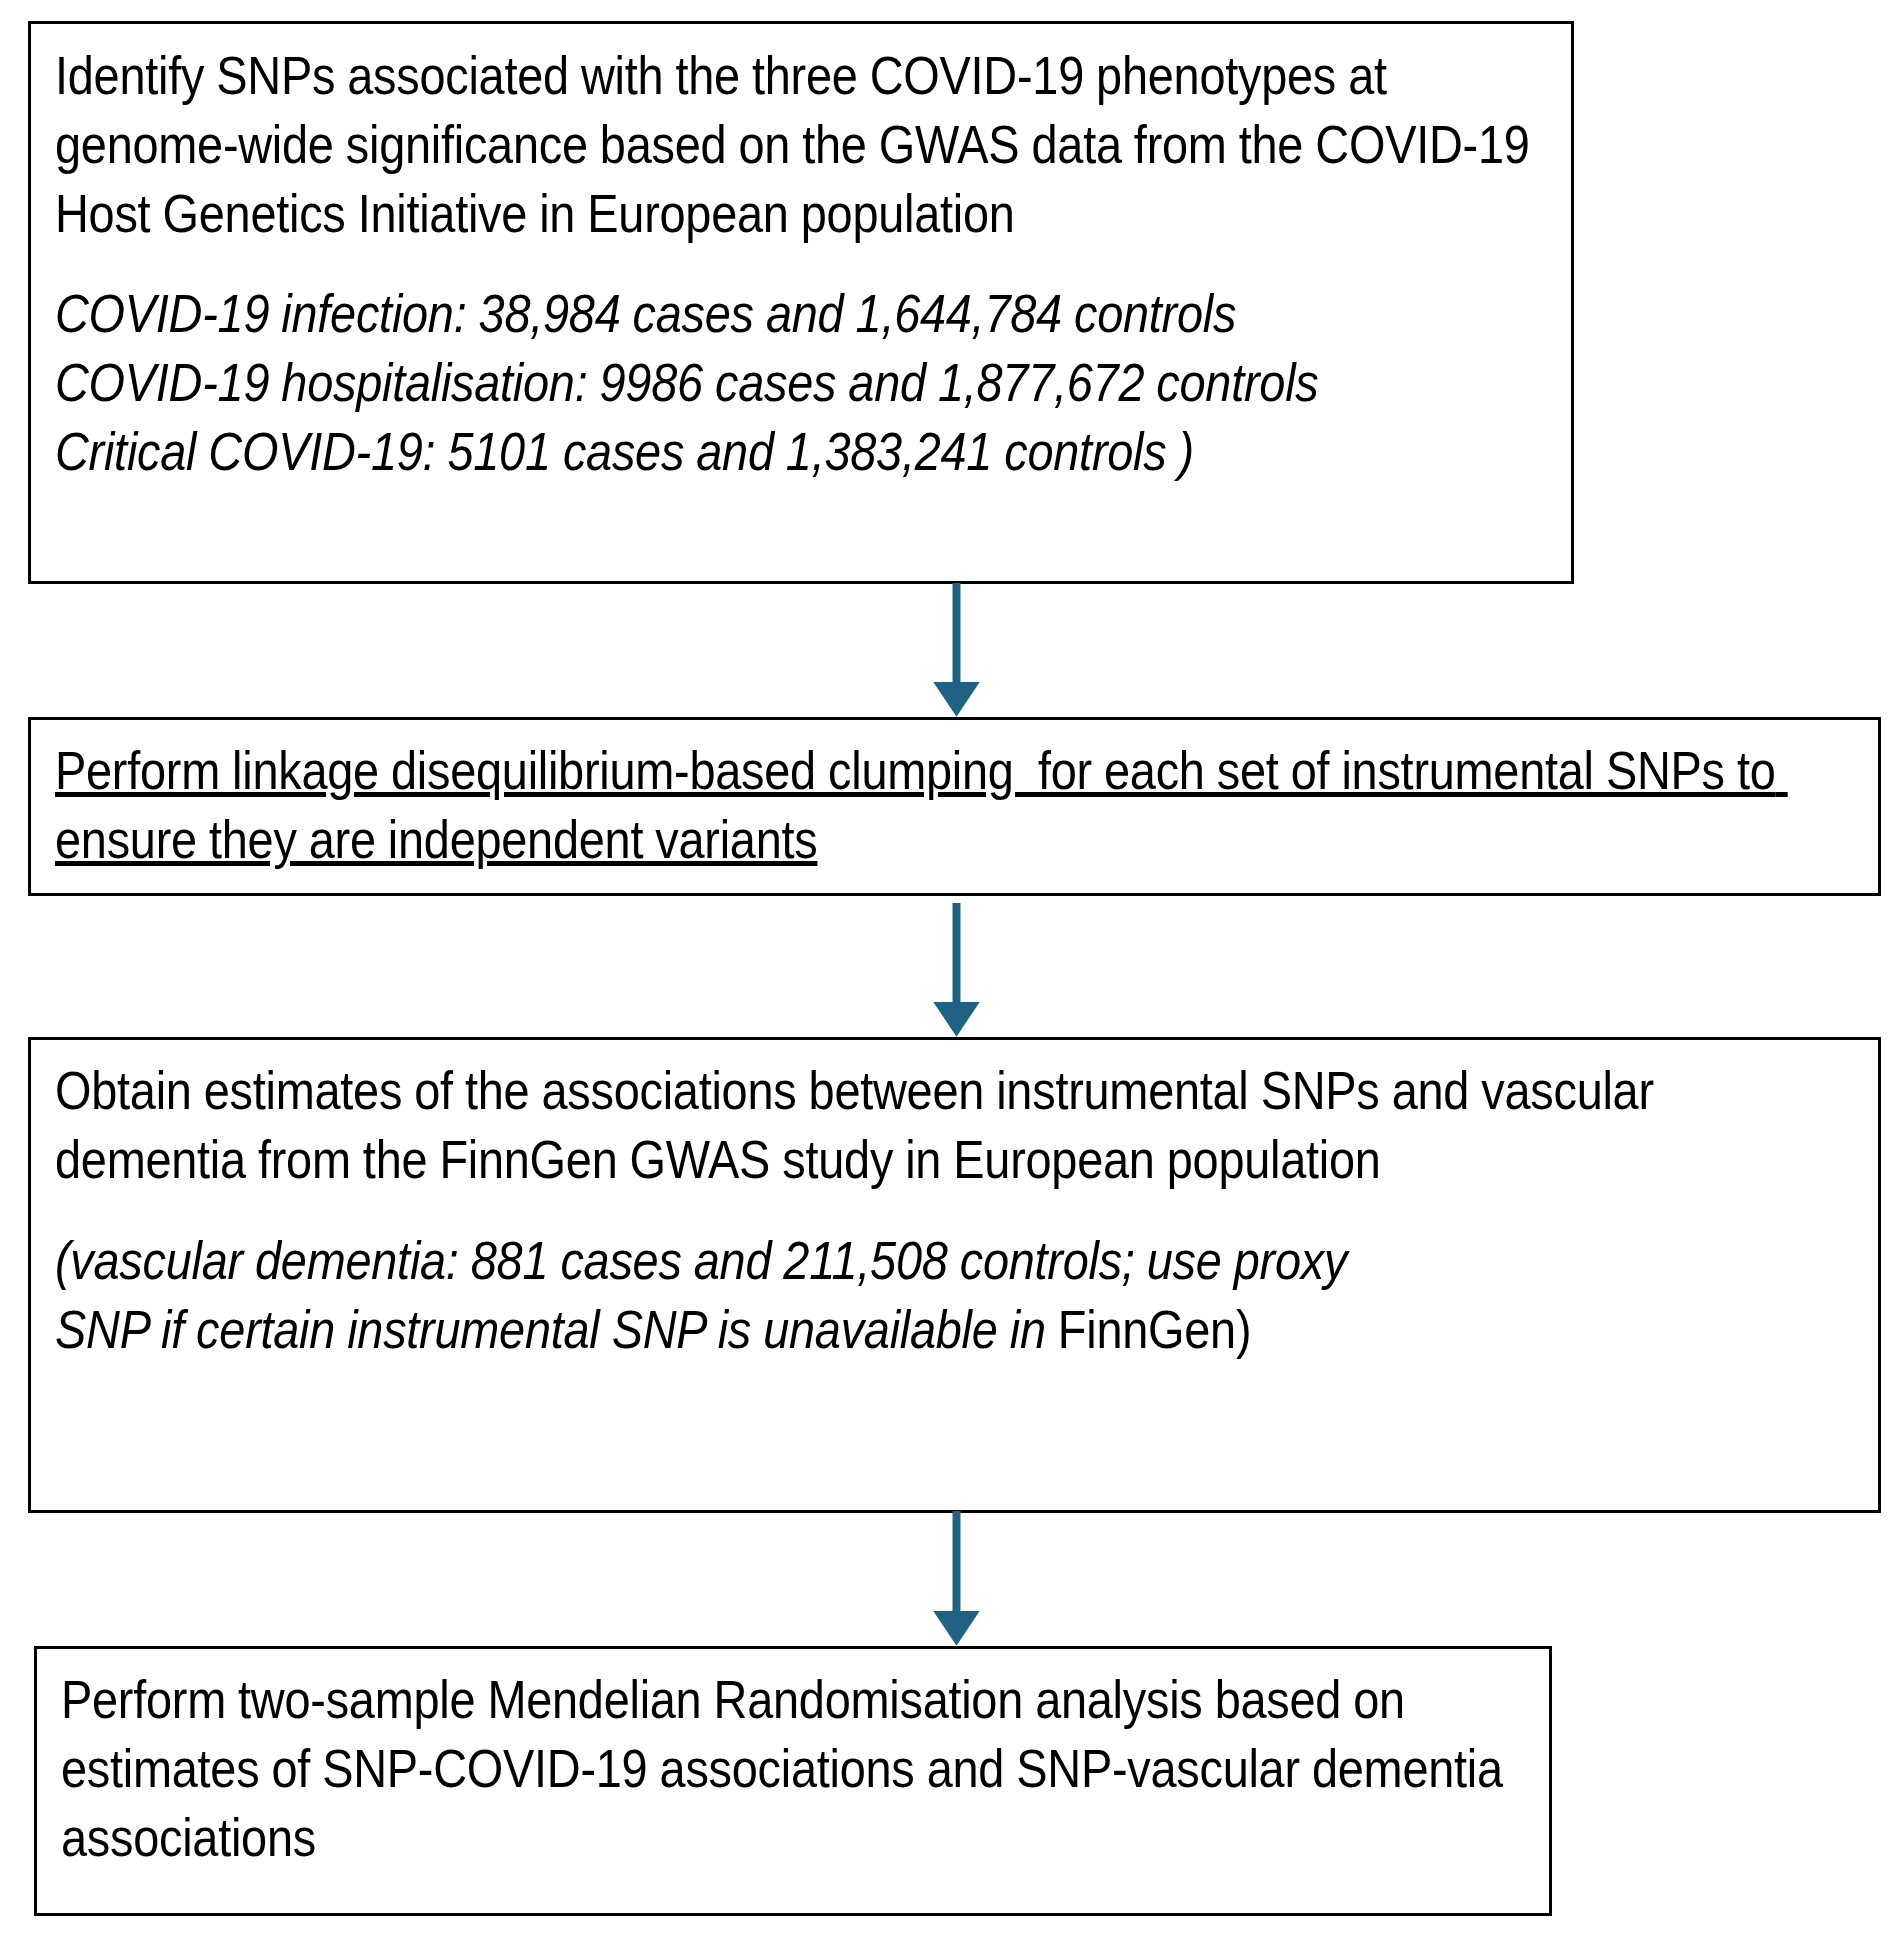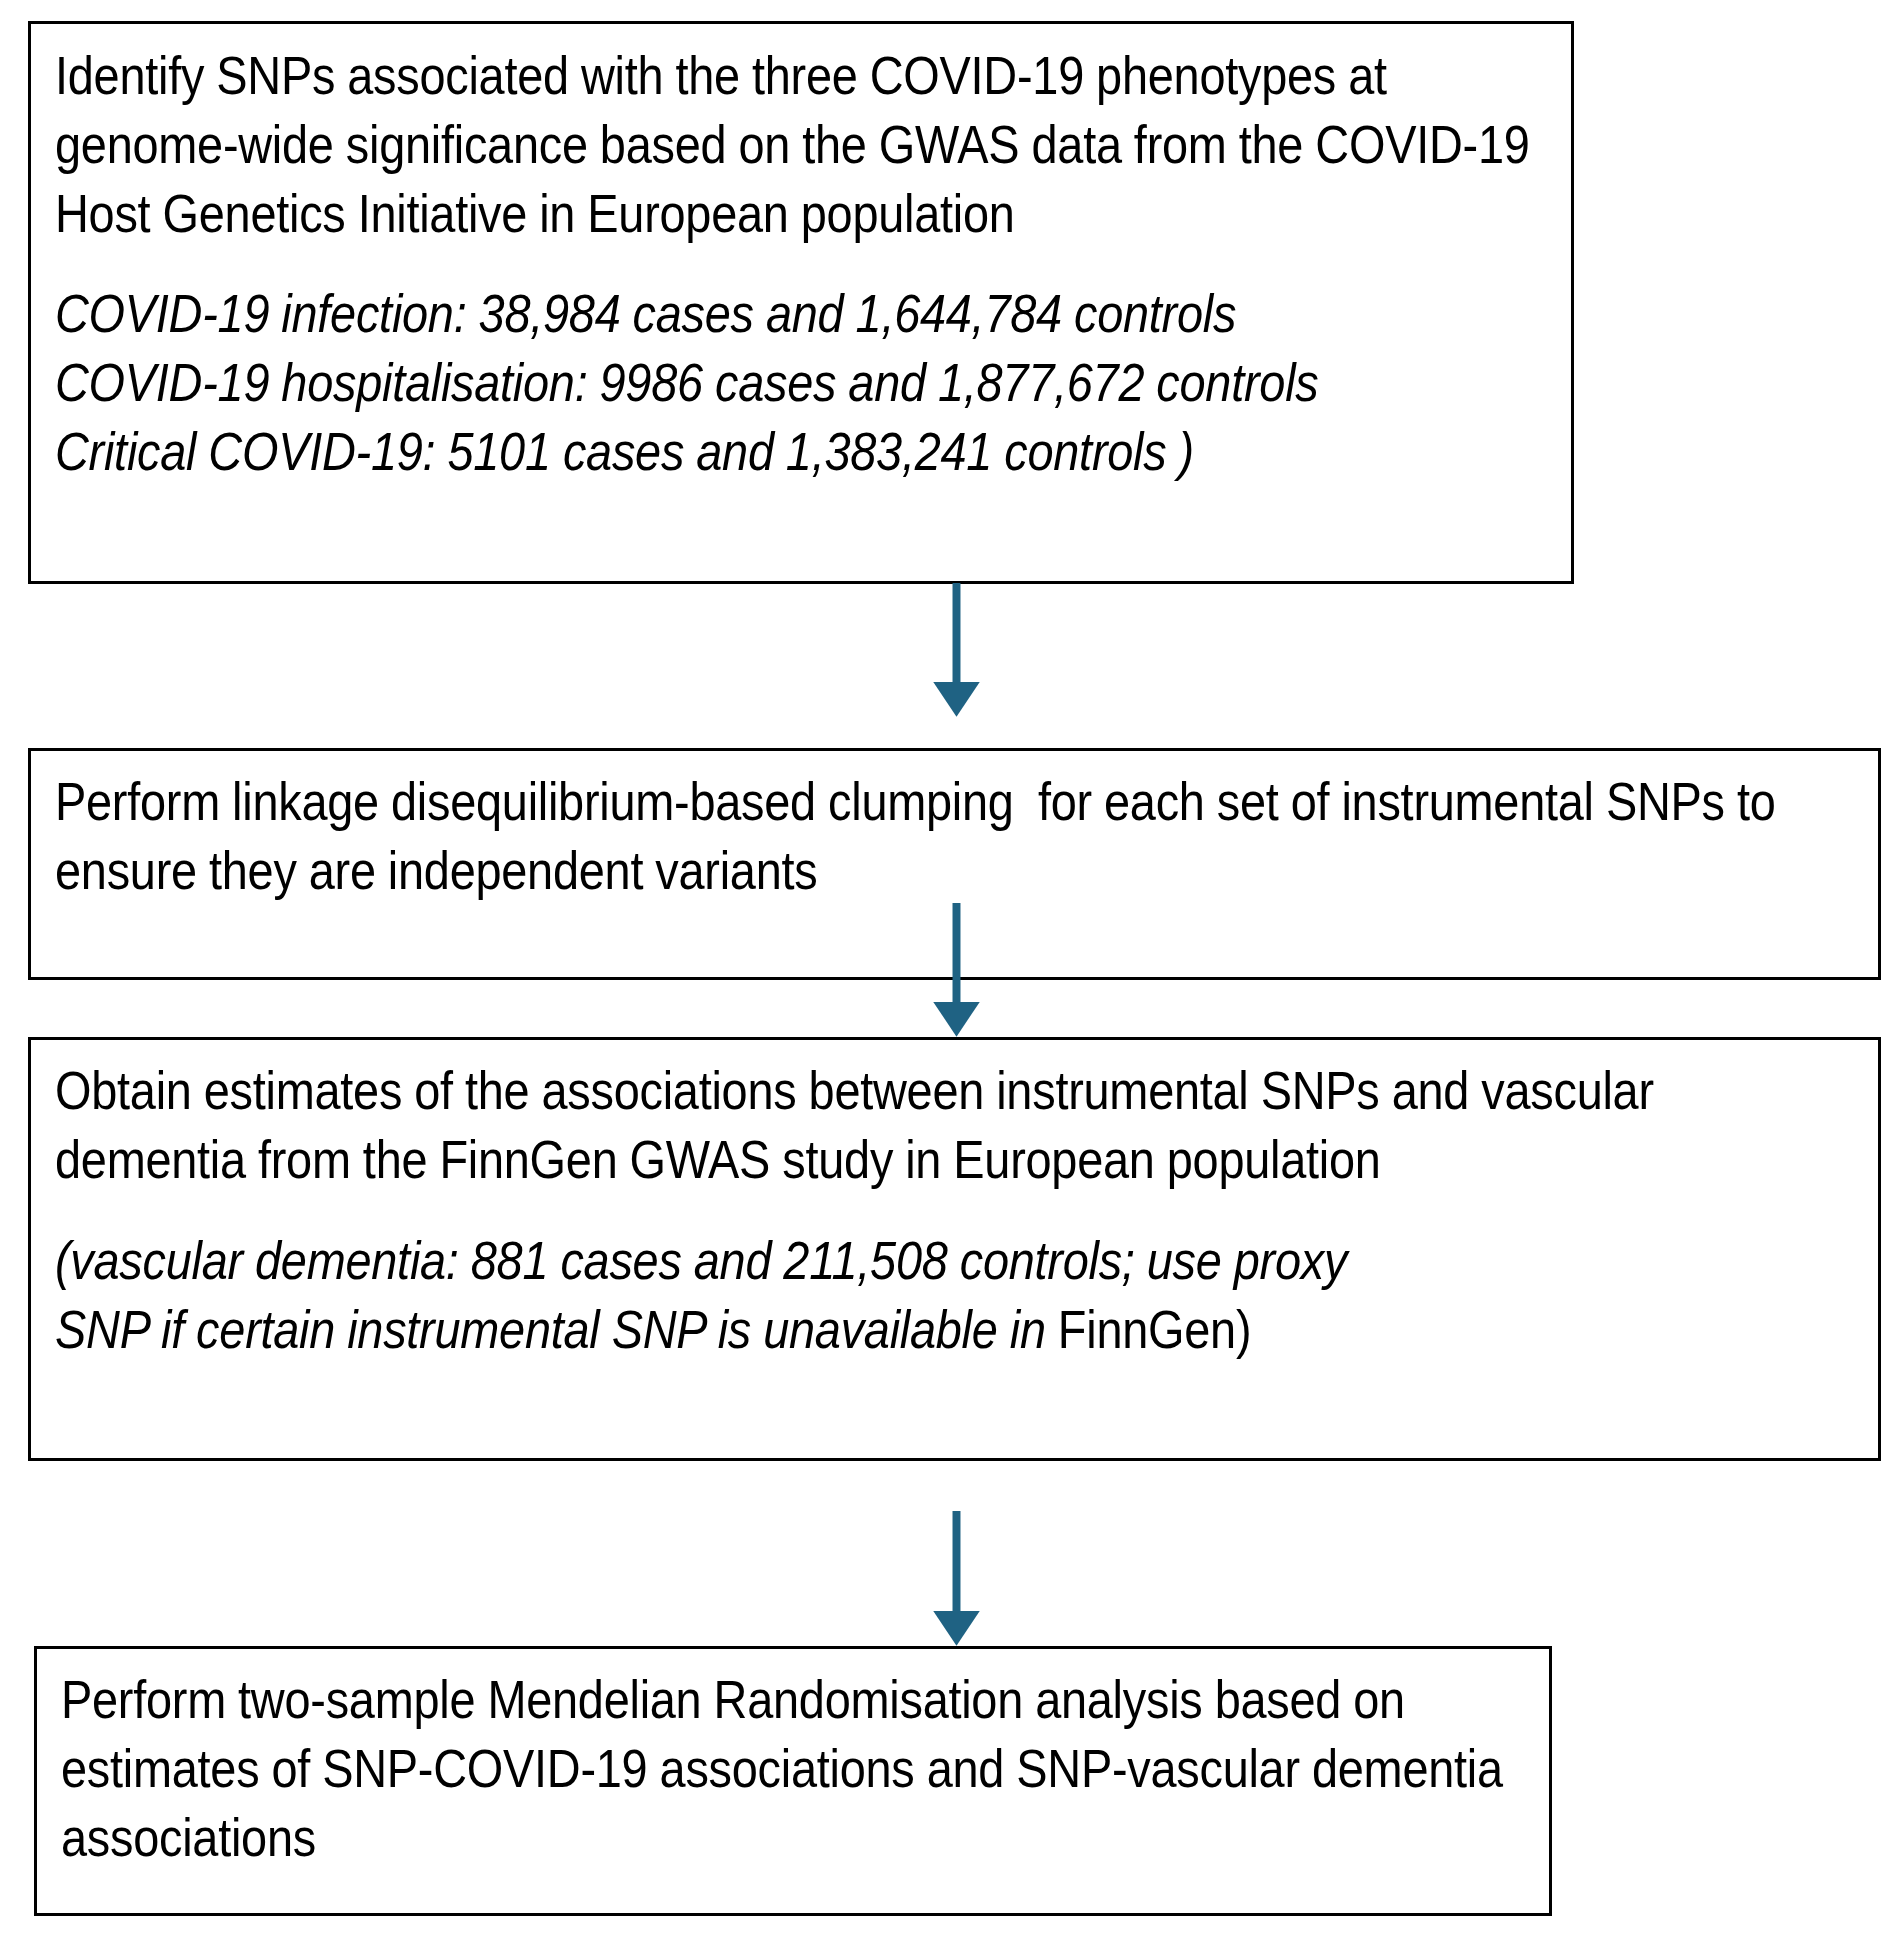--- a/index.html
+++ b/index.html
@@ -63,23 +63,23 @@
   .fc-arrow svg {
     display: block;
     width: 100%;
     height: 100%;
     overflow: visible;
   }
 
   
   #box-1 { left: 28px;  top: 21.4px;   width: 1546px; height: 563px; }
   #arrow-1 { left: 920px; top: 583px;  height: 135px; }
-  #box-2 { left: 28px;  top: 748px; width: 1853px; height: 232px; }
+  #box-2 { left: 28px;  top: 717px; width: 1853px; height: 179px; text-decoration: underline; }
   #arrow-2 { left: 920px; top: 903px; height: 135px; }
-  #box-3 { left: 28px;  top: 1037px; width: 1853px; height: 424px; }
+  #box-3 { left: 28px;  top: 1037px; width: 1853px; height: 476px; }
   #arrow-3 { left: 920px; top: 1511px; height: 136px; }
   #box-4 { left: 34px;  top: 1646px; width: 1518px; height: 270px; }
 </style>
 </head>
 <body>
 
 <div id="flowchart">
 
   <div class="fc-box" id="box-1">
     <div class="fc-text">Identify SNPs associated with the three COVID-19 phenotypes at genome-wide significance based on the GWAS data from the COVID-19 Host Genetics Initiative in European population</div>

